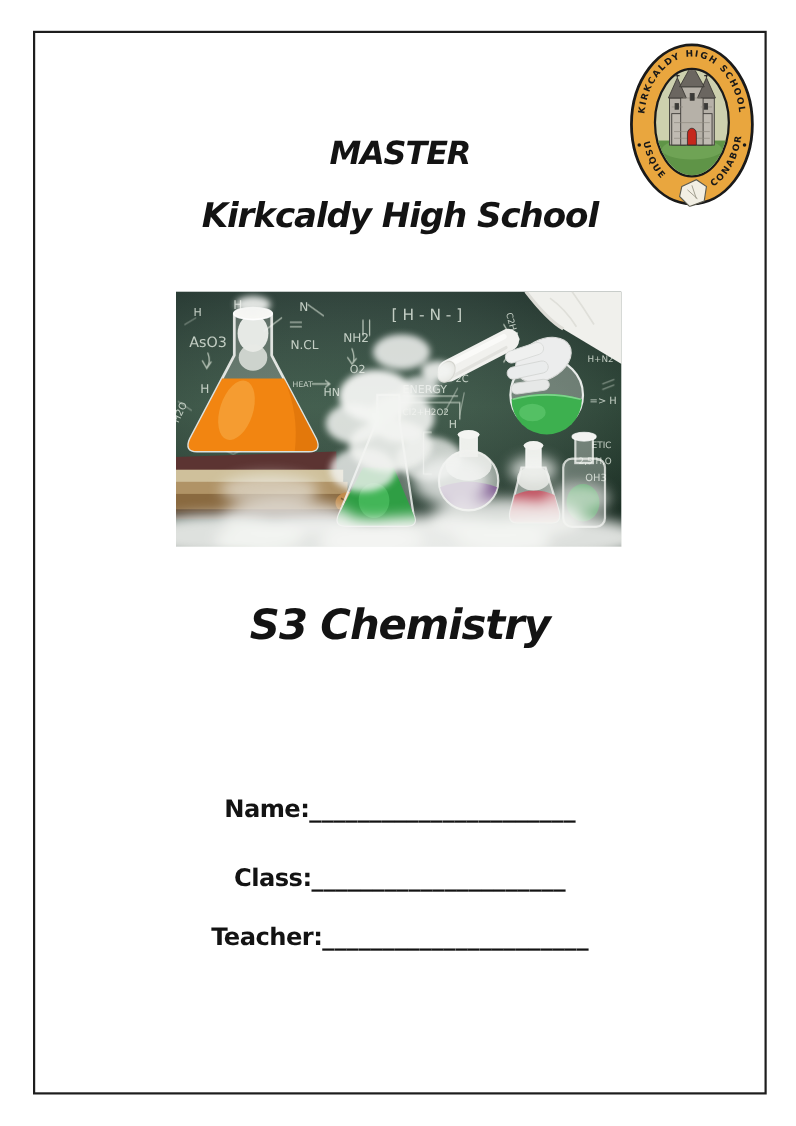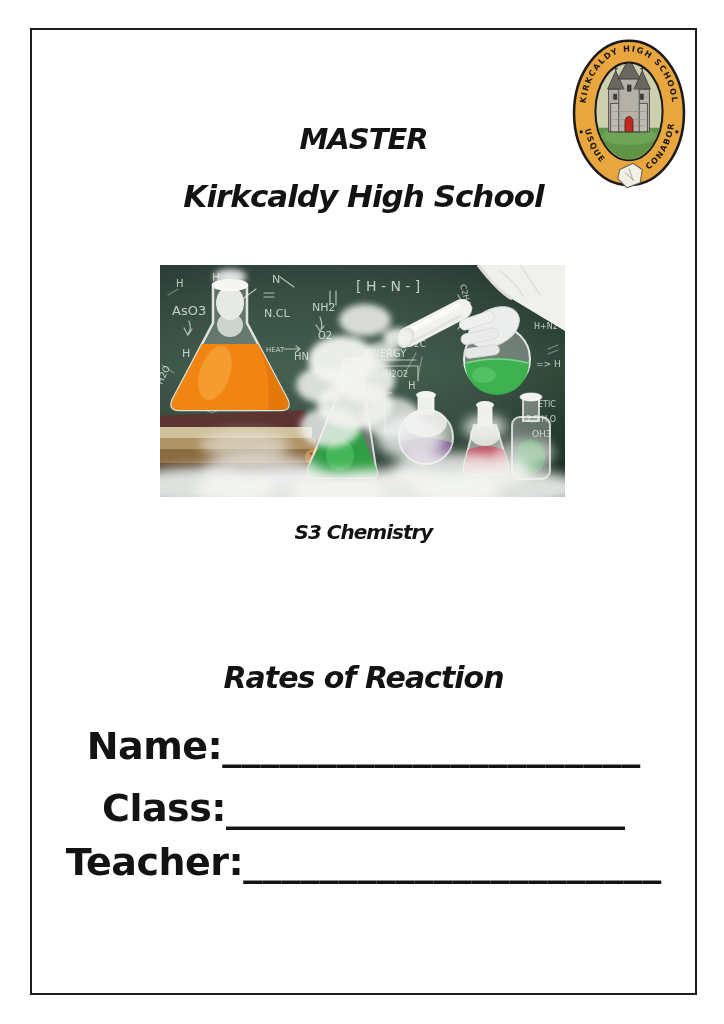--- a/index.html
+++ b/index.html
@@ -11,26 +11,26 @@
   .border-box{
     position:absolute;left:30px;top:28px;width:667px;height:967px;
     border:2px solid #1d1d1d;box-sizing:border-box;
   }
   .h{
     position:absolute;left:31px;width:665px;text-align:center;
     font-weight:bold;letter-spacing:-1px;white-space:nowrap;font-style:italic;
   }
   .master{top:122px;font-size:29px;}
   .school{top:178px;font-size:31px;}
-  .course{top:520px;font-size:20px;}
+  .course{top:546px;font-size:38px;}
   .unit{top:603px;font-size:30px;}
   .topic{top:660px;font-size:30px;}
   .field{
     position:absolute;left:31px;width:665px;text-align:center;
-    font-weight:bold;font-size:38px;letter-spacing:-0.5px;white-space:nowrap;
+    font-weight:bold;font-size:22px;letter-spacing:-0.5px;white-space:nowrap;
   }
   .field .line{letter-spacing:0;}
   .f-name{top:724px;}
   .f-class{top:786px;text-align:center;}
   .f-teacher{top:840px;}
   .logo{position:absolute;left:572px;top:38px;width:114px;height:150px;}
   .logo svg{width:100%;height:100%;display:block;}
   .photo{position:absolute;left:160px;top:265px;width:405px;height:232px;}
   .photo svg{width:100%;height:100%;display:block;}
   .chalk-text{font-family:"DejaVu Sans",sans-serif;fill:#e6eee4;}
@@ -255,21 +255,20 @@
           <ellipse cx="250" cy="172" rx="34" ry="22" opacity="0.8"></ellipse>
           <ellipse cx="85" cy="180" rx="45" ry="14" opacity="0.55"></ellipse>
           <ellipse cx="365" cy="188" rx="30" ry="14" opacity="0.6"></ellipse>
           <ellipse cx="325" cy="162" rx="22" ry="12" opacity="0.75"></ellipse>
         </g>
       </g>
     </svg>
   </div>
 
   <div class="h course">S3 Chemistry</div>
-  <div class="h topic">Rates of Reaction</div>
 
   <div class="field f-name">
     <span class="label">Name:</span><span class="line">______________________</span>
   </div>
   <div class="field f-class">
     <span class="label">Class:</span><span class="line">_____________________</span>
   </div>
   <div class="field f-teacher">
     <span class="label">Teacher:</span><span class="line">______________________</span>
   </div>

